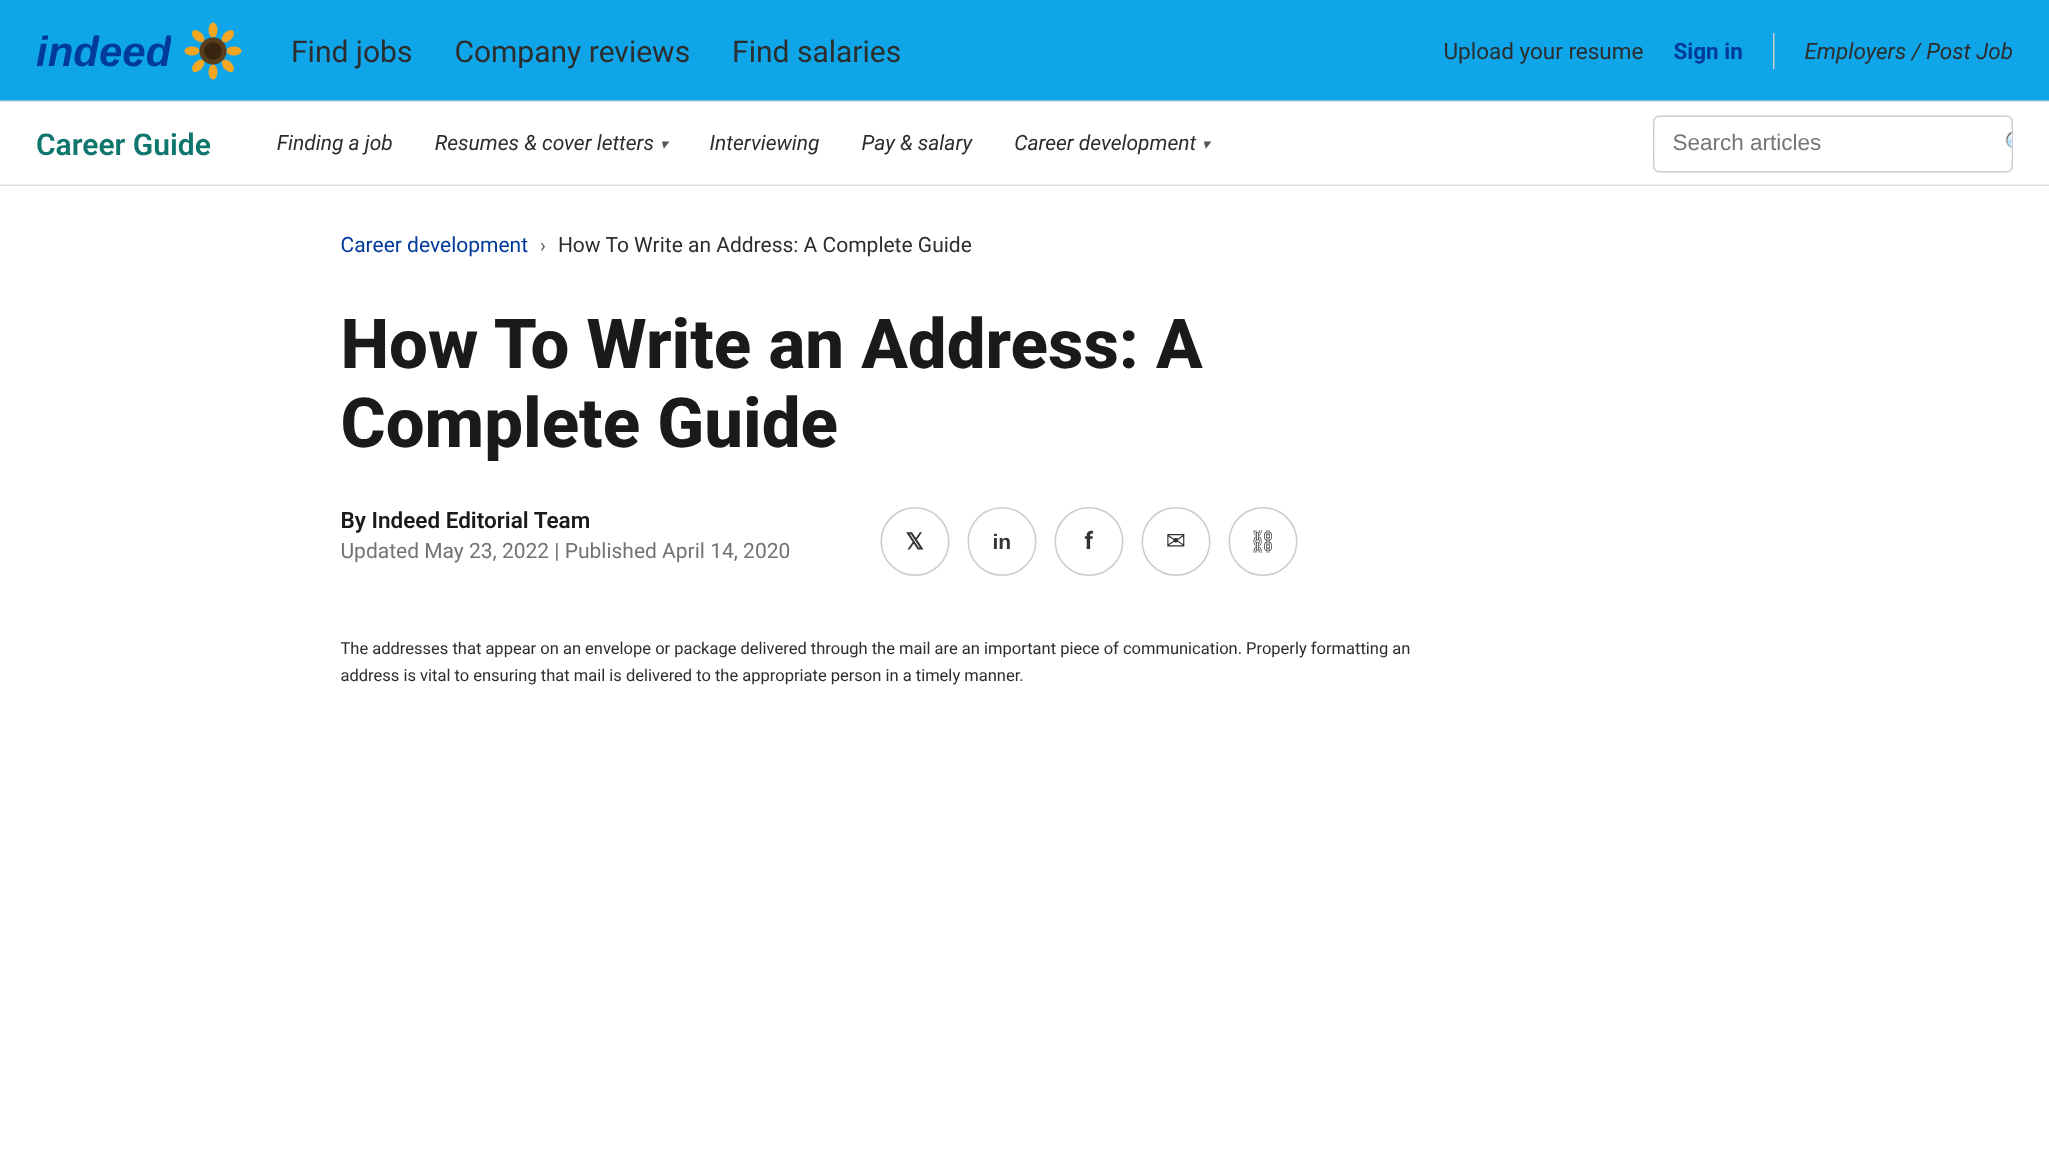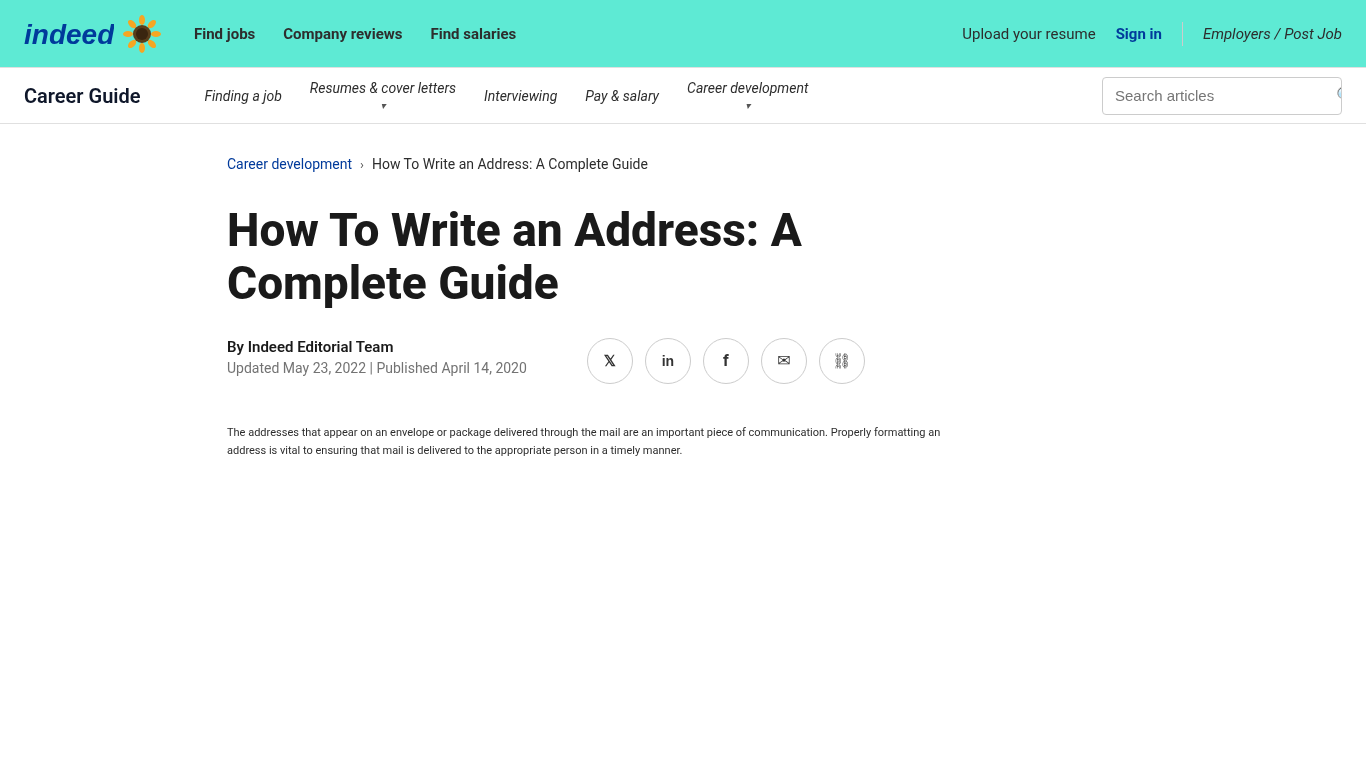--- a/index.html
+++ b/index.html
@@ -5,43 +5,43 @@
     * { margin: 0; padding: 0; box-sizing: border-box; }
     body { font-family: -apple-system, BlinkMacSystemFont, 'Segoe UI', Roboto, Arial, sans-serif; background: #fff; color: #2d2d2d; }
 
     
     .top-nav {
       display: flex;
       align-items: center;
       padding: 0 24px;
       height: 68px;
       border-bottom: 1px solid #e0e0e0;
-      background: #5eead4;
+      background: #0ea5e9;
     }
     .logo-area {
       display: flex;
       align-items: center;
       gap: 8px;
       margin-right: 32px;
     }
     .sunflower-icon {
       width: 40px;
       height: 40px;
     }
     .top-nav-links {
       display: flex;
       align-items: center;
       gap: 28px;
       flex: 1;
     }
     .top-nav-links a {
       text-decoration: none;
       color: #2d2d2d;
-      font-size: 15px;
-      font-weight: 700;
+      font-size: 20px;
+      font-weight: 400;
     }
     .top-nav-right {
       display: flex;
       align-items: center;
       gap: 20px;
       justify-content: flex-end;
     }
     .top-nav-right a {
       text-decoration: none;
       color: #2d2d2d;
@@ -70,43 +70,42 @@
       align-items: center;
       padding: 0 24px;
       height: 56px;
       border-bottom: 1px solid #e0e0e0;
       background: #fff;
       gap: 0;
     }
     .career-guide-title {
       font-size: 20px;
       font-weight: 600;
-      color: #0f172a;
-      margin-right: 52px;
+      color: #0f766e;
+      margin-right: 32px;
       white-space: nowrap;
     }
     .second-nav-links {
       display: flex;
       align-items: center;
       gap: 4px;
       flex: 1;
       font-style: italic;
     }
     .second-nav-links a {
       text-decoration: none;
       color: #2d2d2d;
       font-size: 14px;
       padding: 6px 12px;
       border-radius: 4px;
     }
     .second-nav-links .has-dropdown {
       display: flex;
       align-items: center;
       gap: 4px;
-      flex-direction: column;
     }
     .chevron-down {
       display: inline-block;
       font-size: 10px;
       color: #555;
     }
     .search-box-container {
       display: flex;
       align-items: center;
       border: 1px solid #ccc;

